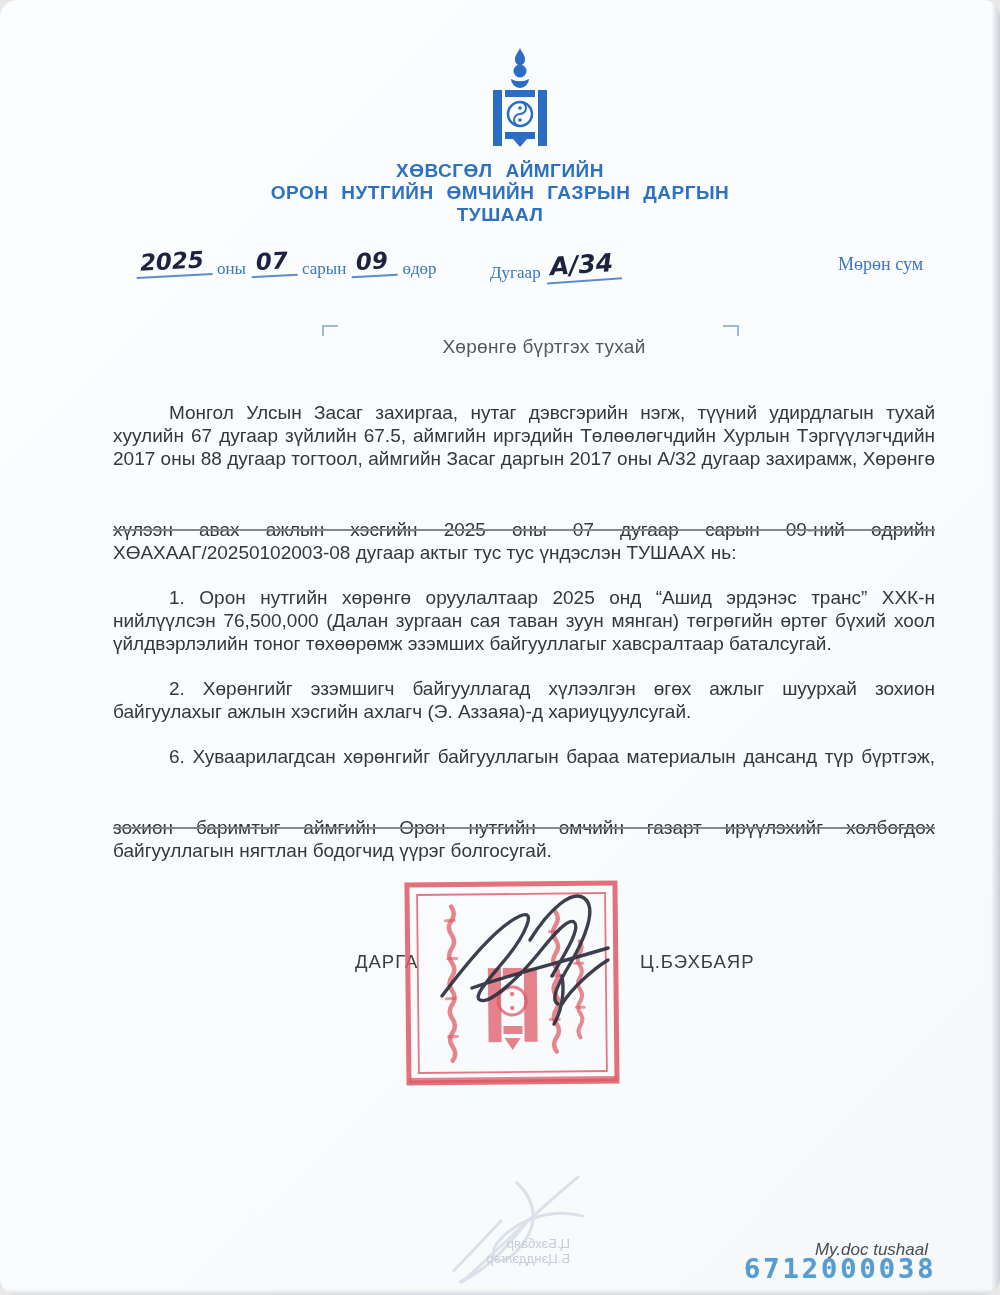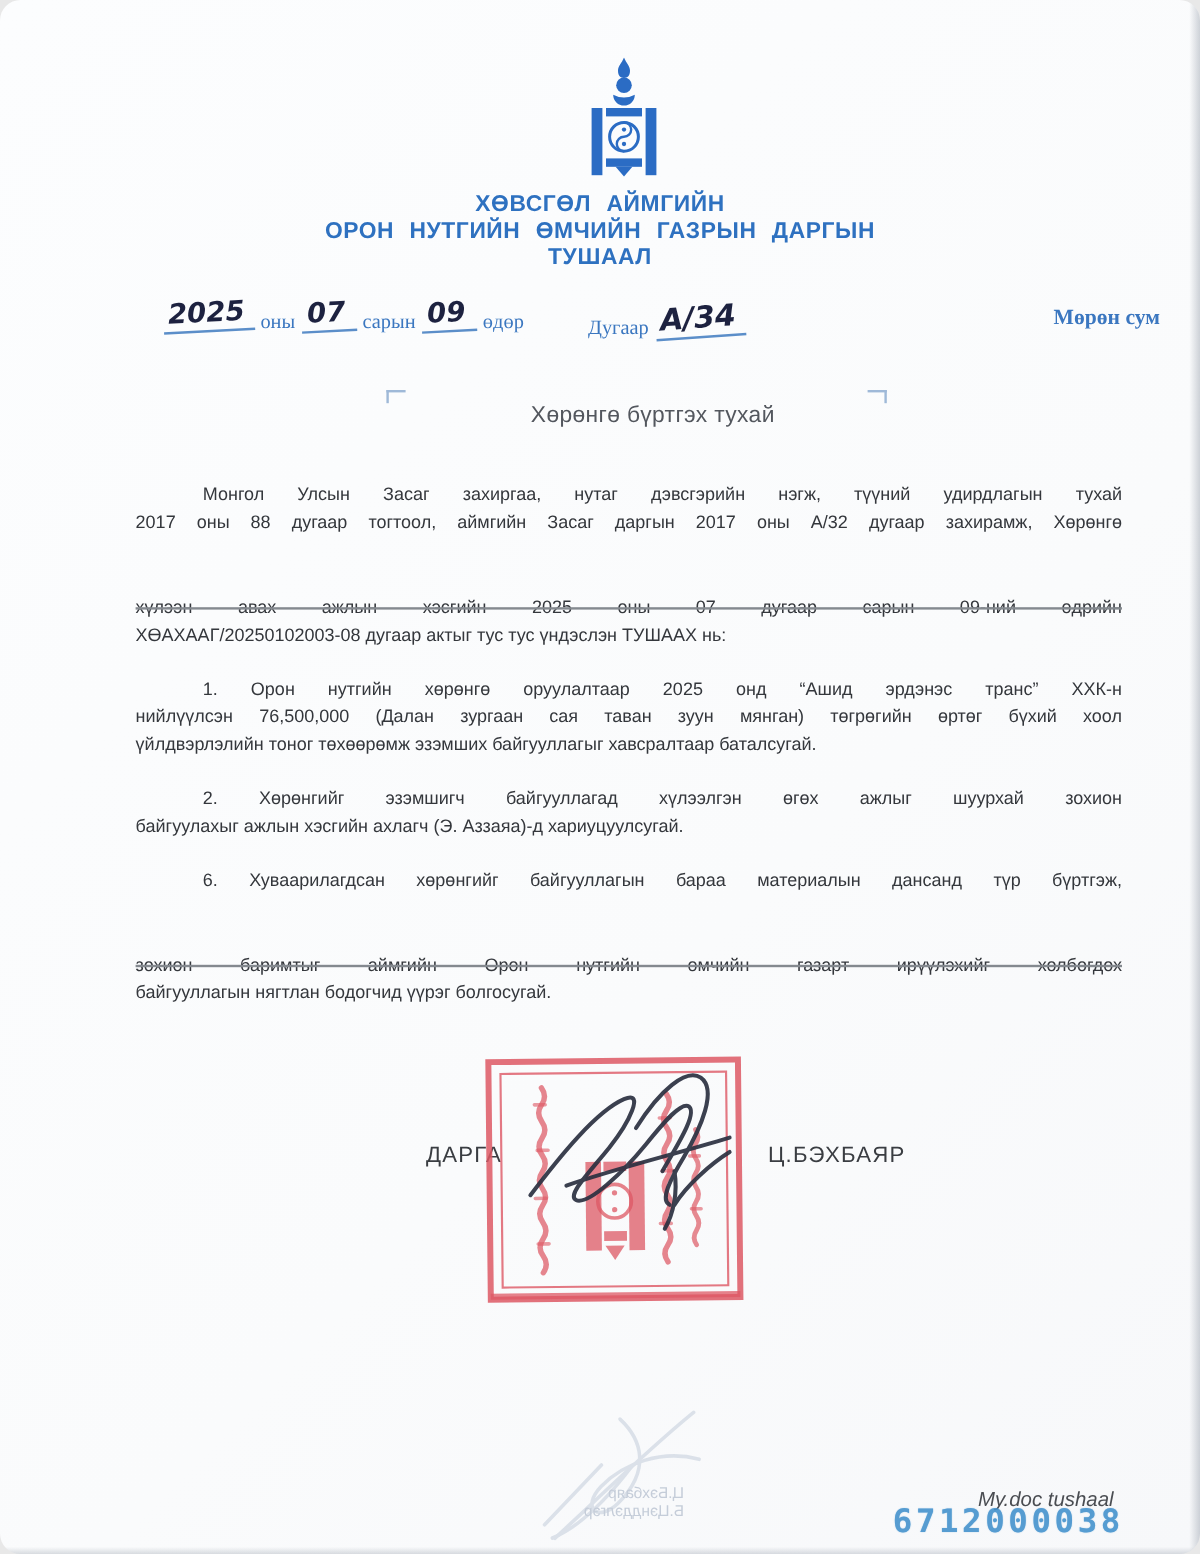--- a/index.html
+++ b/index.html
@@ -22,39 +22,39 @@
   
   .org-header{position:absolute;top:160px;left:0;width:100%;text-align:center;
     color:#2e71c0;font-weight:bold;font-size:19px;line-height:22px;
     letter-spacing:.5px;word-spacing:7px;}
 
   
   .dateline{position:absolute;top:244px;left:0;width:100%;height:46px;font-size:17px;}
   .dl-left{position:absolute;left:136px;top:4px;white-space:nowrap;}
   .dl-num{position:absolute;left:485px;top:6px;white-space:nowrap;}
   .dl-place{position:absolute;left:838px;top:10px;
-    font-family:"Liberation Serif",serif;font-weight:700;color:#3b77c0;font-size:18px;margin-left:40px;}
+    font-family:"Liberation Serif",serif;font-weight:400;color:#3b77c0;font-size:18px;}
   .lbl{font-family:"Liberation Serif",serif;color:#3b77c0;font-size:17px;
     margin:0 5px;position:relative;top:5px;}
   .hw{display:inline-block;font-family:"DejaVu Sans",sans-serif;font-style:italic;
     font-weight:bold;font-size:23px;color:#1d2240;
     border-bottom:2px solid #5b8ec9;padding:0 8px 1px 4px;
     transform:rotate(-3deg);min-width:34px;text-align:center;}
   .hw.big{font-size:25px;transform:rotate(-4deg);}
 
   
   .subject{position:absolute;top:336px;left:0;width:100%;text-align:center;
     font-size:19px;color:#53575e;letter-spacing:.3px;margin-left:44px;}
   .crop{position:absolute;width:14px;height:9px;}
   .crop.l{left:322px;top:325px;border-left:2px solid #9fb9d8;border-top:2px solid #9fb9d8;}
   .crop.r{left:723px;top:325px;border-right:2px solid #9fb9d8;border-top:2px solid #9fb9d8;}
 
   
   .body{position:absolute;left:113px;top:401px;width:822px;
-    font-size:15px;line-height:23px;color:#34373c;}
+    font-size:19px;line-height:23px;color:#34373c;}
   .para{margin:0 0 22px 0;}
   .bline{text-align:justify;text-align-last:justify;}
   .bline.b-last{text-align-last:left;}
   .b-first{text-indent:56px;}
   .struck{text-decoration:line-through;text-decoration-color:#84898f;
     text-decoration-thickness:1.6px;margin-top:48px;}
 
   
   .sig-row{position:absolute;top:951px;left:0;width:100%;font-size:18.5px;
     color:#3a3d42;letter-spacing:1px;}
@@ -115,20 +115,21 @@
     <div class="dl-place">Мөрөн сум</div>
   </div>
 
   <div class="crop l"></div>
   <div class="crop r"></div>
   <div class="subject">Хөрөнгө бүртгэх тухай</div>
 
   <div class="body">
     <div class="para">
       <div class="bline b-first">Монгол Улсын Засаг захиргаа, нутаг дэвсгэрийн нэгж, түүний удирдлагын тухай</div>
+      <div class="bline">хуулийн 67 дугаар зүйлийн 67.5, аймгийн иргэдийн Төлөөлөгчдийн Хурлын Тэргүүлэгчдийн</div>
       <div class="bline">2017 оны 88 дугаар тогтоол, аймгийн Засаг даргын 2017 оны А/32 дугаар захирамж, Хөрөнгө</div>
       <div class="bline struck">хүлээн авах ажлын хэсгийн 2025 оны 07 дугаар сарын 09-ний өдрийн</div>
       <div class="bline b-last">ХӨАХААГ/20250102003-08 дугаар актыг тус тус үндэслэн ТУШААХ нь:</div>
     </div>
     <div class="para">
       <div class="bline b-first">1. Орон нутгийн хөрөнгө оруулалтаар 2025 онд “Ашид эрдэнэс транс” ХХК-н</div>
       <div class="bline">нийлүүлсэн 76,500,000 (Далан зургаан сая таван зуун мянган) төгрөгийн өртөг бүхий хоол</div>
       <div class="bline b-last">үйлдвэрлэлийн тоног төхөөрөмж эзэмших байгууллагыг хавсралтаар баталсугай.</div>
     </div>
     <div class="para">

